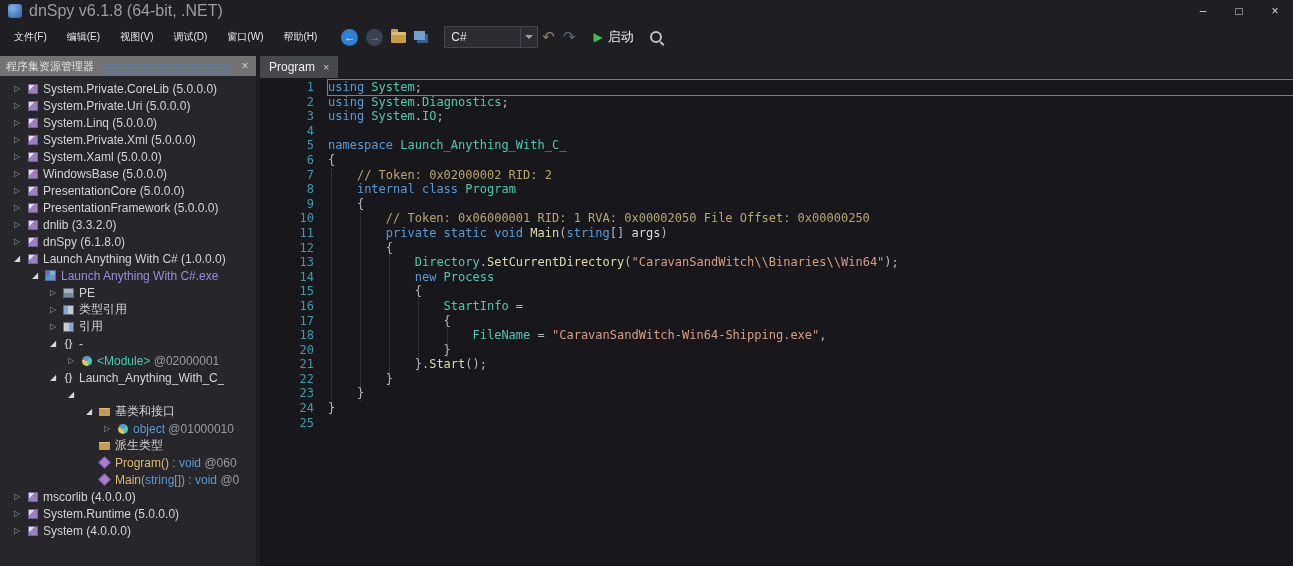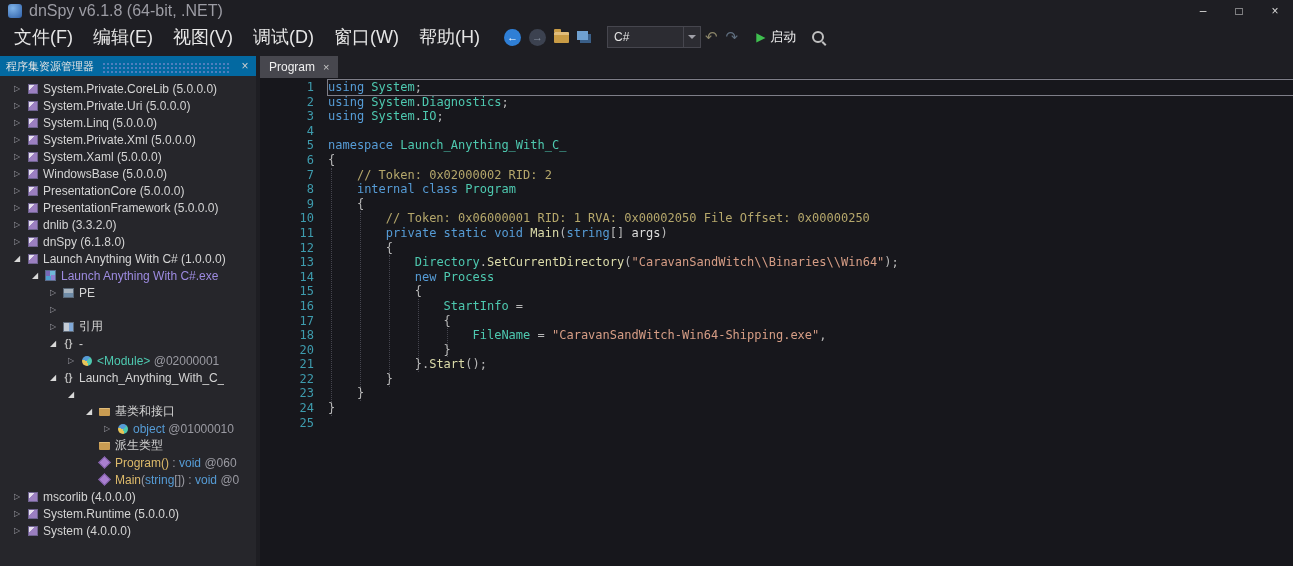--- a/index.html
+++ b/index.html
@@ -9,21 +9,21 @@
   
   .titlebar{height:22px;display:flex;align-items:center;background:#1E1E23;flex:none;}
   .app-icon{width:14px;height:14px;margin:0 7px 0 8px;border-radius:3px;
             background:radial-gradient(circle at 35% 30%,#7FB3E8,#2D5FA8);flex:none;}
   .win-title{font-size:16px;color:#9C9CA4;}
   .win-controls{margin-left:auto;display:flex;height:100%;}
   .win-btn{width:36px;height:100%;display:flex;align-items:center;justify-content:center;
            color:#D8D8D8;font-size:12px;}
   
   .menubar{height:30px;display:flex;align-items:center;background:#1E1E23;flex:none;padding-left:4px;}
-  .menu-item{padding:0 10px;font-size:18px;color:#E6E6E6;height:22px;display:flex;align-items:center;}
+  .menu-item{padding:0 10px;font-size:10px;color:#E6E6E6;height:22px;display:flex;align-items:center;}
   .tb-btn{display:flex;align-items:center;justify-content:center;margin:0 4px;}
   .nav-circle{width:17px;height:17px;border-radius:50%;display:flex;align-items:center;justify-content:center;
               font-size:11px;line-height:1;}
   .nav-back{background:#2F7FD6;color:#fff;margin-left:14px;}
   .nav-fwd{background:#3C4250;color:#8A93A2;}
   .folder-ic{width:15px;height:11px;background:linear-gradient(180deg,#E0BC7A 0 3px,#C89B45 3px);
              border-radius:1px;position:relative;}
   .folder-ic::before{content:"";position:absolute;top:-3px;left:0;width:7px;height:3px;background:#C89B45;
              border-radius:1px 1px 0 0;}
   .saveall-ic{width:11px;height:9px;background:#6FA0D0;box-shadow:3px 3px 0 #3A5F88;margin:0 3px 3px 0;}
@@ -43,21 +43,21 @@
   .search-ic::after{content:"";position:absolute;width:2px;height:5px;background:#C0C0C0;
                     transform:rotate(-45deg);left:9px;top:8px;}
 
   
   .main{flex:1;display:flex;padding-top:4px;min-height:0;background:#1E1E23;}
   .sidebar{width:256px;flex:none;display:flex;flex-direction:column;background:#26262B;min-height:0;overflow:hidden;}
   .splitter{width:4px;flex:none;background:#1E1E23;}
   .editor-pane{flex:1;display:flex;flex-direction:column;min-width:0;}
 
   
-  .sidebar-header{height:20px;flex:none;display:flex;align-items:center;background:#0369a1;}
+  .sidebar-header{height:20px;flex:none;display:flex;align-items:center;background:#737373;}
   .sh-title{font-size:11px;color:#E2E2E2;padding-left:6px;white-space:nowrap;}
   .sh-dots{flex:1;height:11px;margin:2px 6px 0 8px;
            background-image:radial-gradient(#4E7FBE 1px,transparent 1.3px);background-size:4px 4px;}
   .sh-close{width:18px;text-align:center;color:#CFCFCF;font-size:12px;margin-right:2px;}
 
   
   .tree{flex:1;padding-top:4px;overflow:hidden;}
   .tree-row{height:17px;display:flex;align-items:center;font-size:12px;white-space:nowrap;}
   .t-indent{flex:none;display:inline-block;height:1px;}
   .t-exp{flex:none;width:16px;text-align:center;font-size:8px;color:#9A9AA2;}
@@ -266,20 +266,24 @@
             <span class="t-indent" style="width: 45px;"></span>
             <span class="t-exp">▷</span>
             <span class="t-body">
               <span class="ticon ti-pe"></span>
               <span class="t-label"><span class="c-tpl">PE</span></span>
             </span>
           </div>
           <div class="tree-row">
             <span class="t-indent" style="width: 45px;"></span>
             <span class="t-exp">▷</span>
+            <span class="t-body">
+              <span class="ticon ti-typeref"></span>
+              <span class="t-label"><span class="c-tpl">类型引用</span></span>
+            </span>
           </div>
           <div class="tree-row">
             <span class="t-indent" style="width: 45px;"></span>
             <span class="t-exp">▷</span>
             <span class="t-body">
               <span class="ticon ti-ref"></span>
               <span class="t-label"><span class="c-tpl">引用</span></span>
             </span>
           </div>
           <div class="tree-row">

